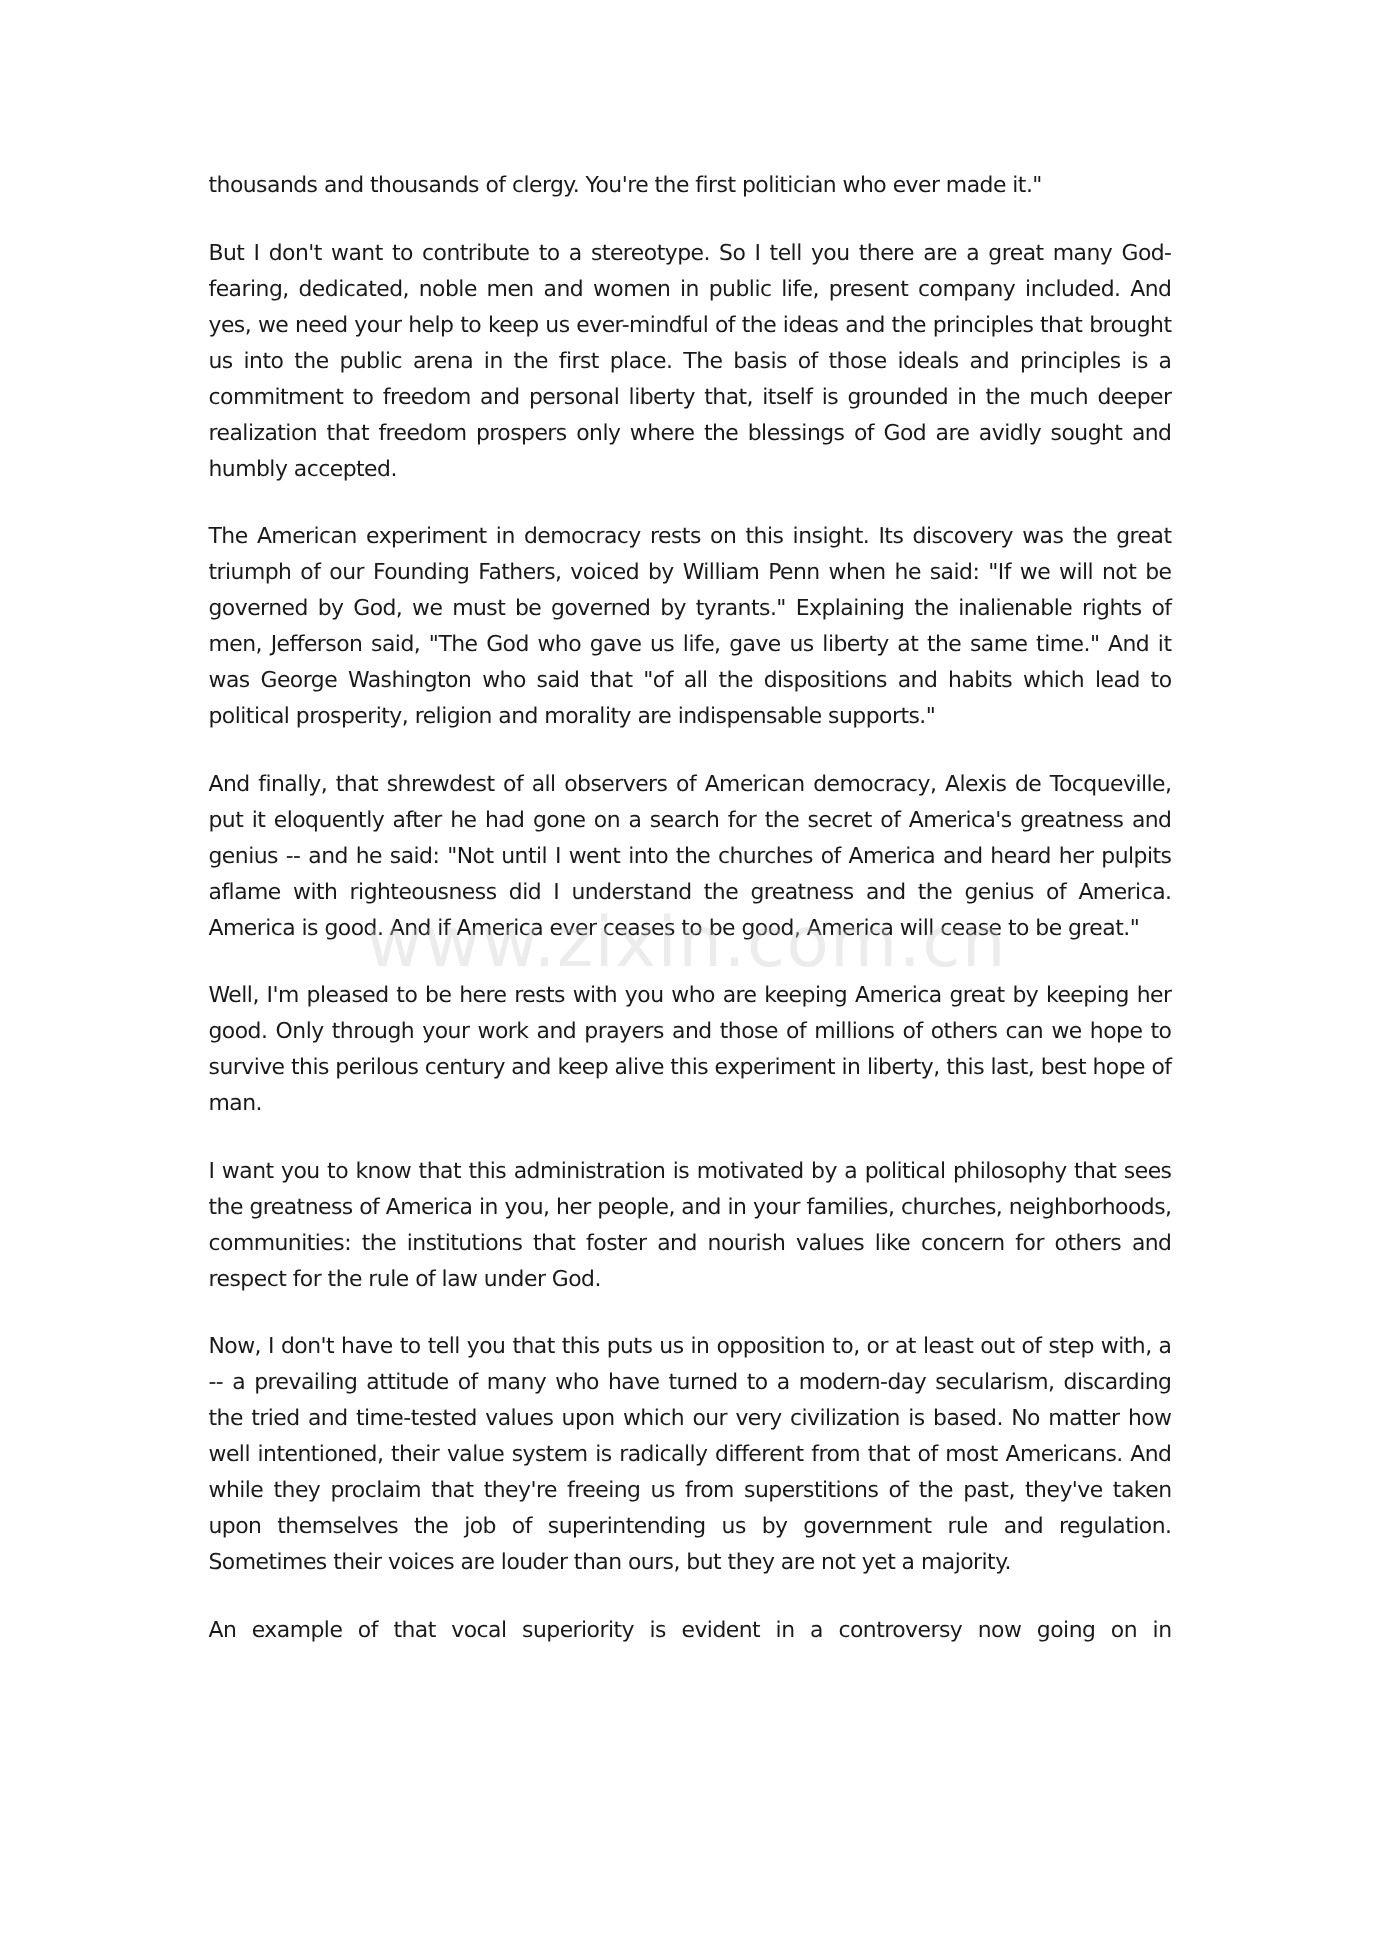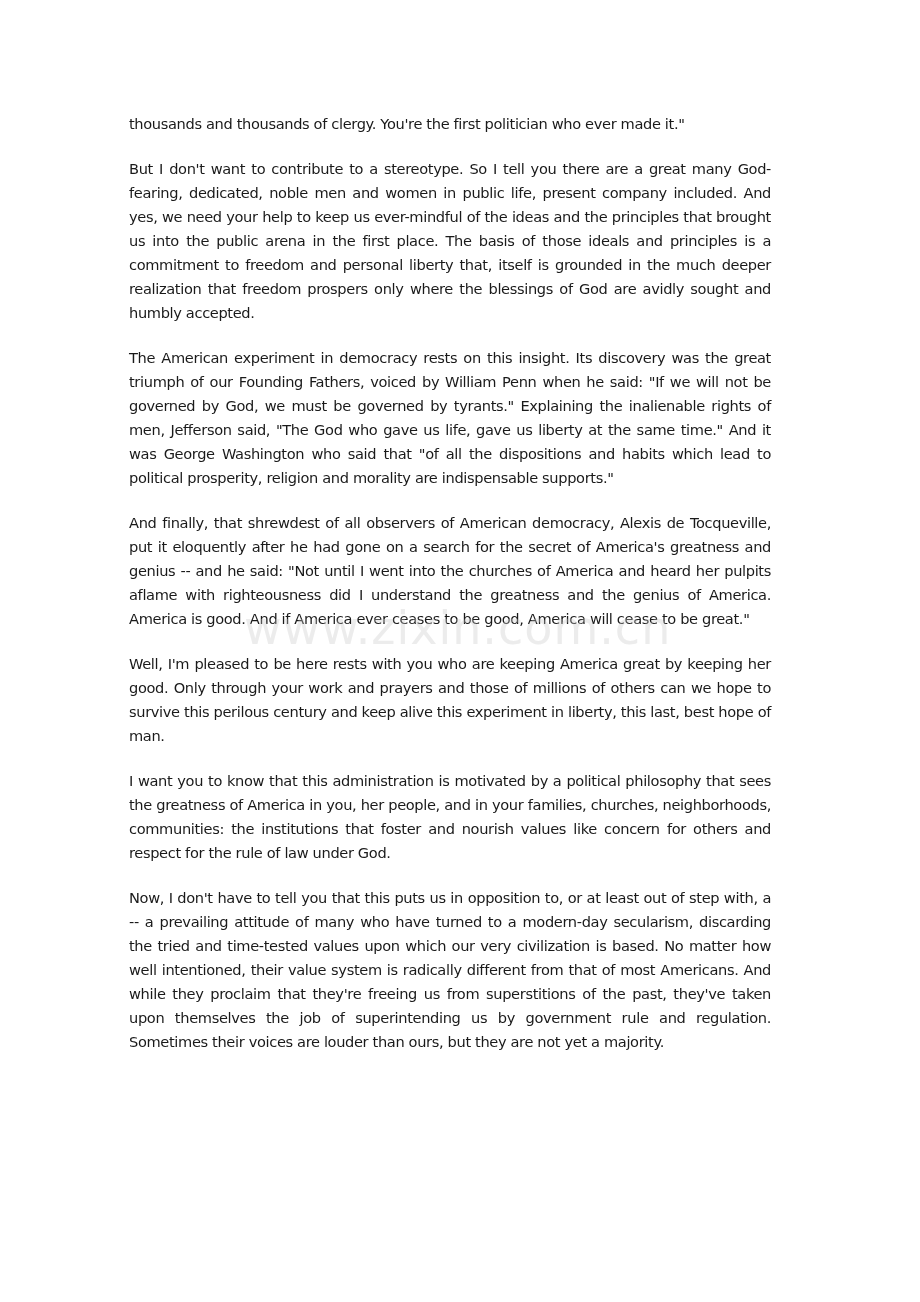--- a/index.html
+++ b/index.html
@@ -8,21 +8,21 @@
       background: #ffffff;
     }
     body {
       width: 920px;
       height: 1302px;
       position: relative;
       overflow: hidden;
     }
     .page {
       position: absolute;
-      left: 129px;
+      left: 139px;
       top: 112px;
       width: 642px;
       font-family: "DejaVu Sans", sans-serif;
       font-size: 14.6px;
       line-height: 24px;
       color: #1a1a1a;
       letter-spacing: -0.35px;
       word-spacing: 0px;
     }
     .page p {
@@ -49,15 +49,16 @@
 <body>
 
 <div class="page">
   <p>thousands and thousands of clergy. You're the first politician who ever made it."</p>
   <p>But I don't want to contribute to a stereotype. So I tell you there are a great many God-fearing, dedicated, noble men and women in public life, present company included. And yes, we need your help to keep us ever-mindful of the ideas and the principles that brought us into the public arena in the first place. The basis of those ideals and principles is a commitment to freedom and personal liberty that, itself is grounded in the much deeper realization that freedom prospers only where the blessings of God are avidly sought and humbly accepted.</p>
   <p>The American experiment in democracy rests on this insight. Its discovery was the great triumph of our Founding Fathers, voiced by William Penn when he said: "If we will not be governed by God, we must be governed by tyrants." Explaining the inalienable rights of men, Jefferson said, "The God who gave us life, gave us liberty at the same time." And it was George Washington who said that "of all the dispositions and habits which lead to political prosperity, religion and morality are indispensable supports."</p>
   <p>And finally, that shrewdest of all observers of American democracy, Alexis de Tocqueville, put it eloquently after he had gone on a search for the secret of America's greatness and genius -- and he said: "Not until I went into the churches of America and heard her pulpits aflame with righteousness did I understand the greatness and the genius of America. America is good. And if America ever ceases to be good, America will cease to be great."</p>
   <p>Well, I'm pleased to be here rests with you who are keeping America great by keeping her good. Only through your work and prayers and those of millions of others can we hope to survive this perilous century and keep alive this experiment in liberty, this last, best hope of man.</p>
   <p>I want you to know that this administration is motivated by a political philosophy that sees the greatness of America in you, her people, and in your families, churches, neighborhoods, communities: the institutions that foster and nourish values like concern for others and respect for the rule of law under God.</p>
   <p>Now, I don't have to tell you that this puts us in opposition to, or at least out of step with, a -- a prevailing attitude of many who have turned to a modern-day secularism, discarding the tried and time-tested values upon which our very civilization is based. No matter how well intentioned, their value system is radically different from that of most Americans. And while they proclaim that they're freeing us from superstitions of the past, they've taken upon themselves the job of superintending us by government rule and regulation. Sometimes their voices are louder than ours, but they are not yet a majority.</p>
+  <p style="text-align-last: justify;">An example of that vocal superiority is evident in a controversy now going on in</p>
 </div>
 
 <div class="watermark">www.zixin.com.cn</div>
 
 </body></html>

